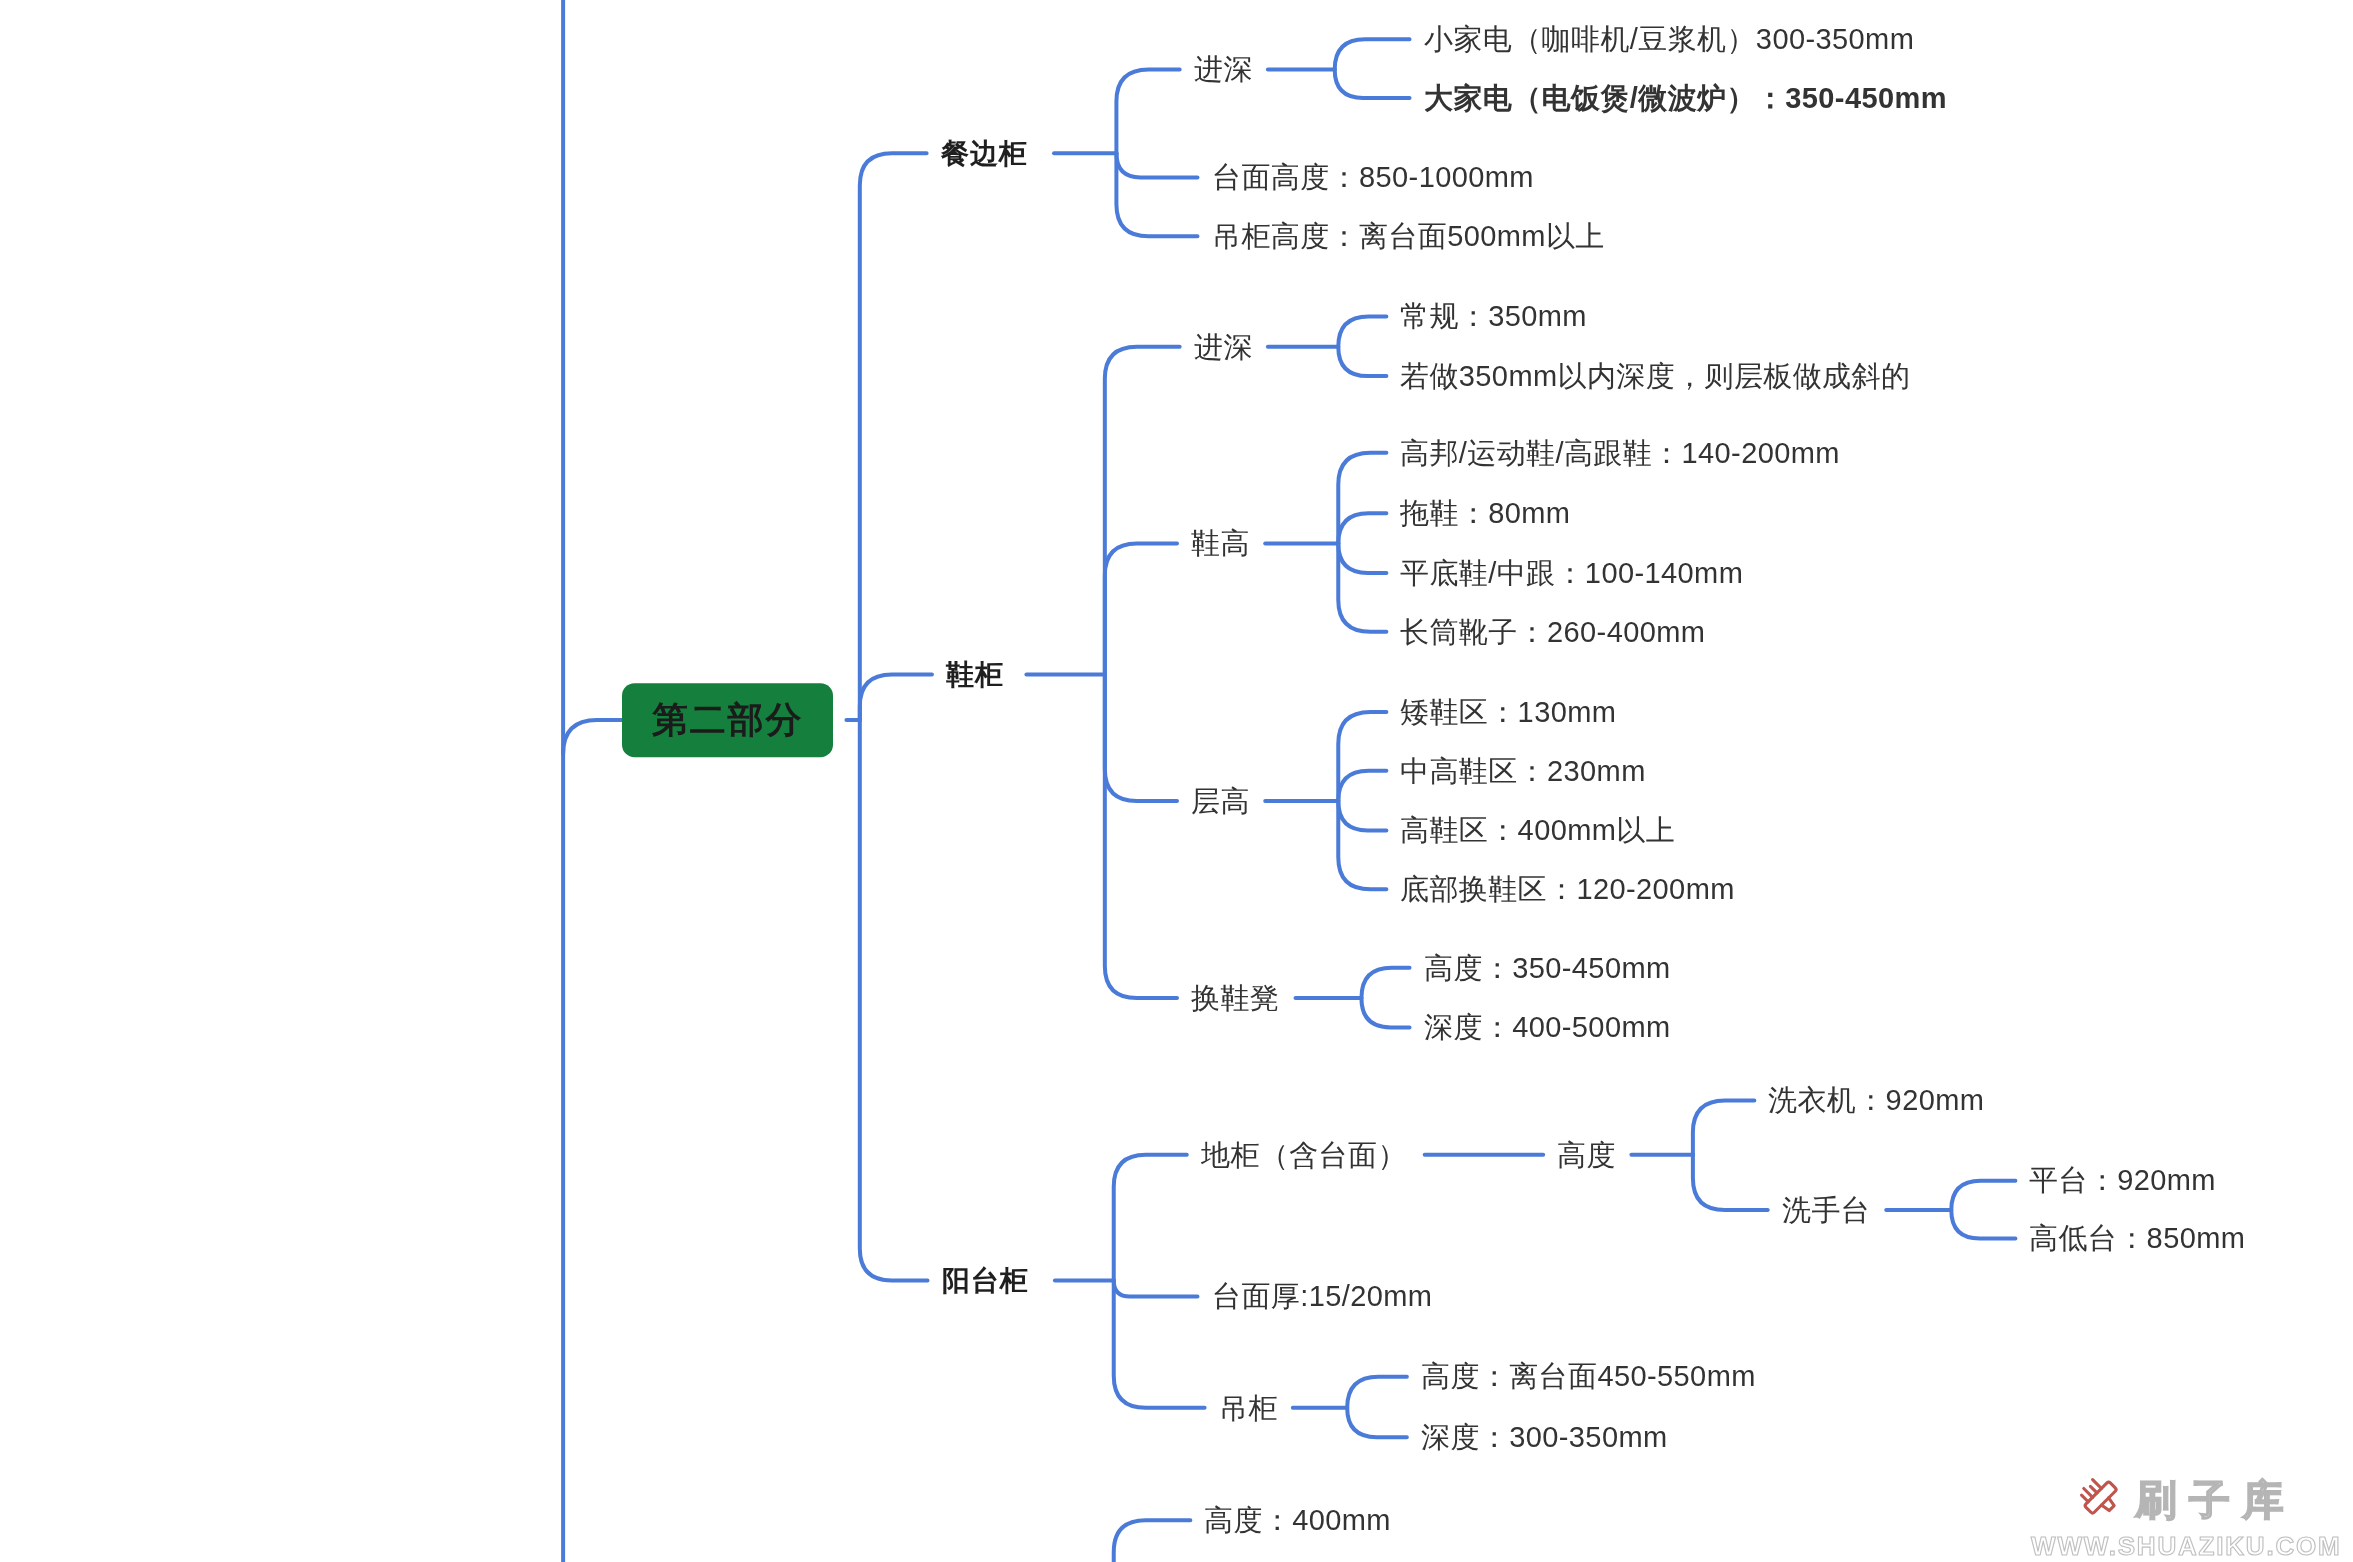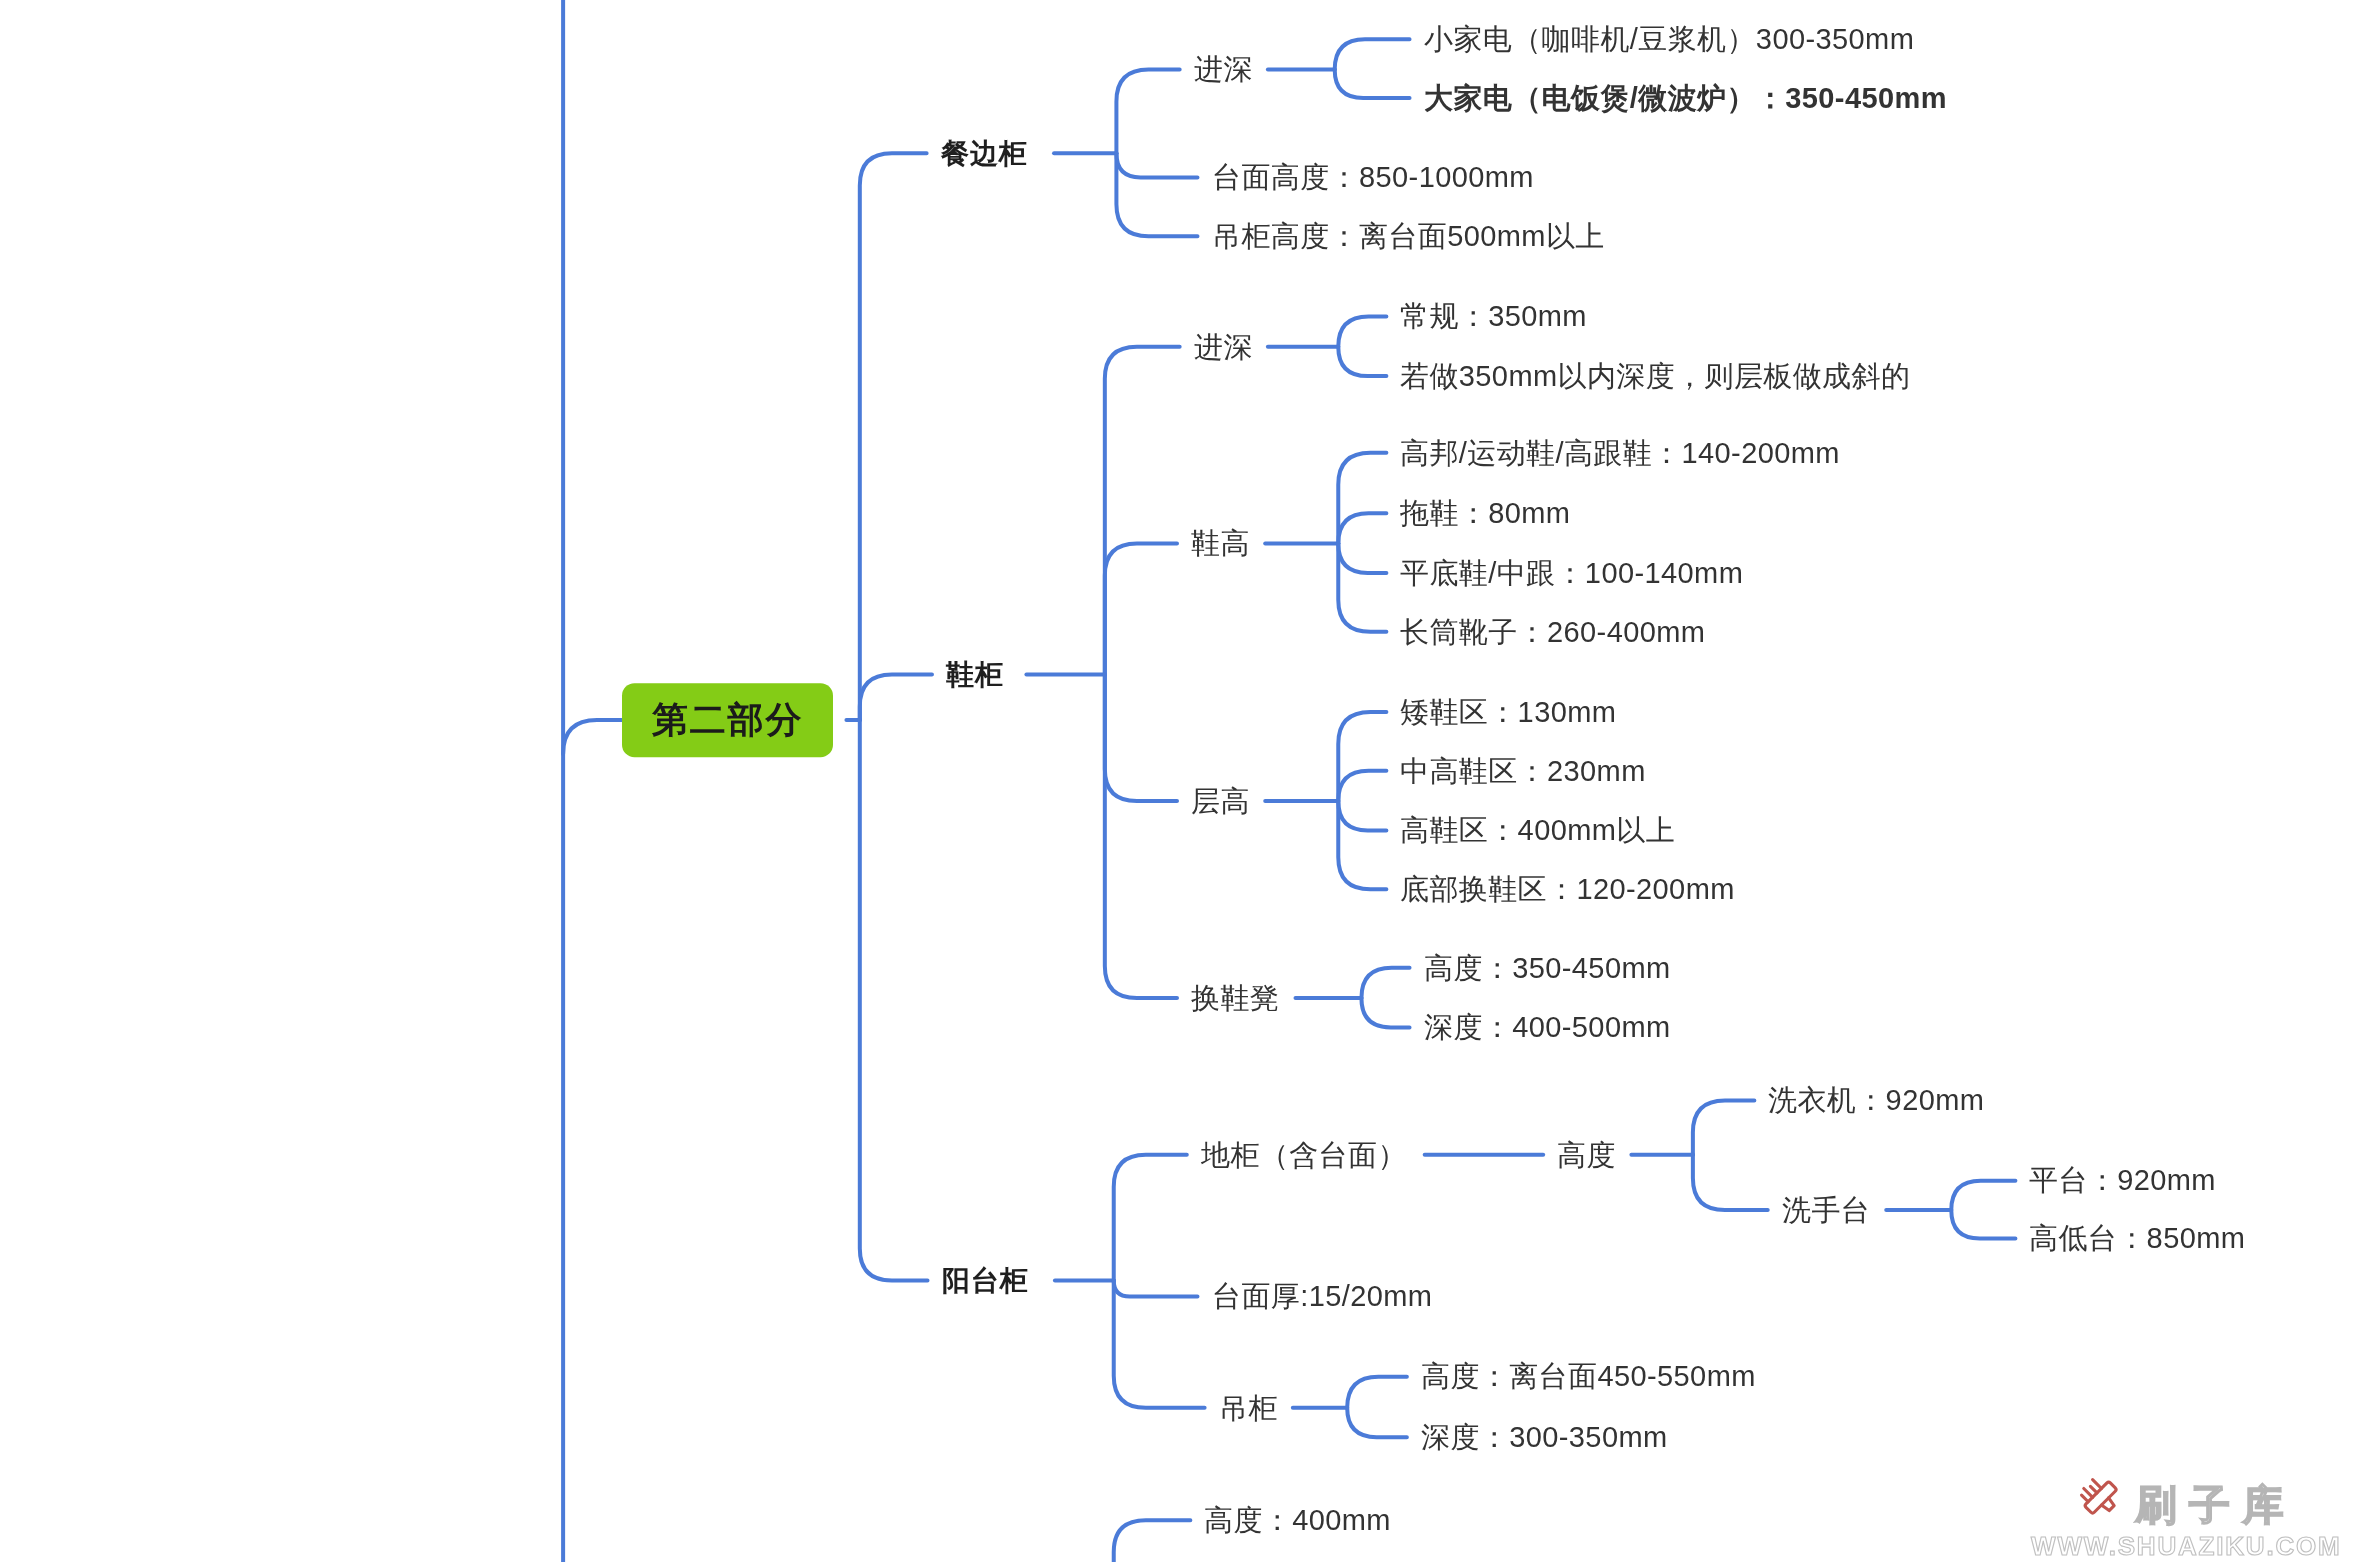--- a/index.html
+++ b/index.html
@@ -15,21 +15,21 @@
     position:absolute;
     transform:translateY(-50%);
     white-space:nowrap;
     line-height:1.25;
     color:#333333;
     font-size:29px;
     letter-spacing:0.4px;
     cursor:default;
   }
   .node.root{
-    background:#84cc16;
+    background:#15803d;
     border-radius:12.5px;
     padding:14.3px 30px;
     font-size:36px;
     font-weight:bold;
     color:#1b1b1b;
     letter-spacing:1.8px;
   }
   .node.branch{
     font-size:28px;
     font-weight:bold;
@@ -37,21 +37,21 @@
     letter-spacing:0.9px;
   }
   .node.sub{font-size:29px;color:#333333;}
   .node.leaf{font-size:29px;color:#333333;}
   #watermark{
     position:absolute;
     right:12.5px;bottom:3.6px;
     text-align:center;
     line-height:1;
   }
-  #wm-row{display:flex;align-items:flex-end;justify-content:center;gap:9px;}
+  #wm-row{display:flex;align-items:center;justify-content:center;gap:9px;}
   #wm-brand{
     font-size:41px;font-weight:bold;letter-spacing:12.5px;
     color:#ffffff;
     -webkit-text-stroke:1.6px #b5b5b5;
     text-shadow:0 0 0.9px #c0c0c0;
   }
   #wm-url{
     margin-top:7.1px;
     font-size:26px;font-weight:bold;letter-spacing:1.8px;
     color:#ffffff;

